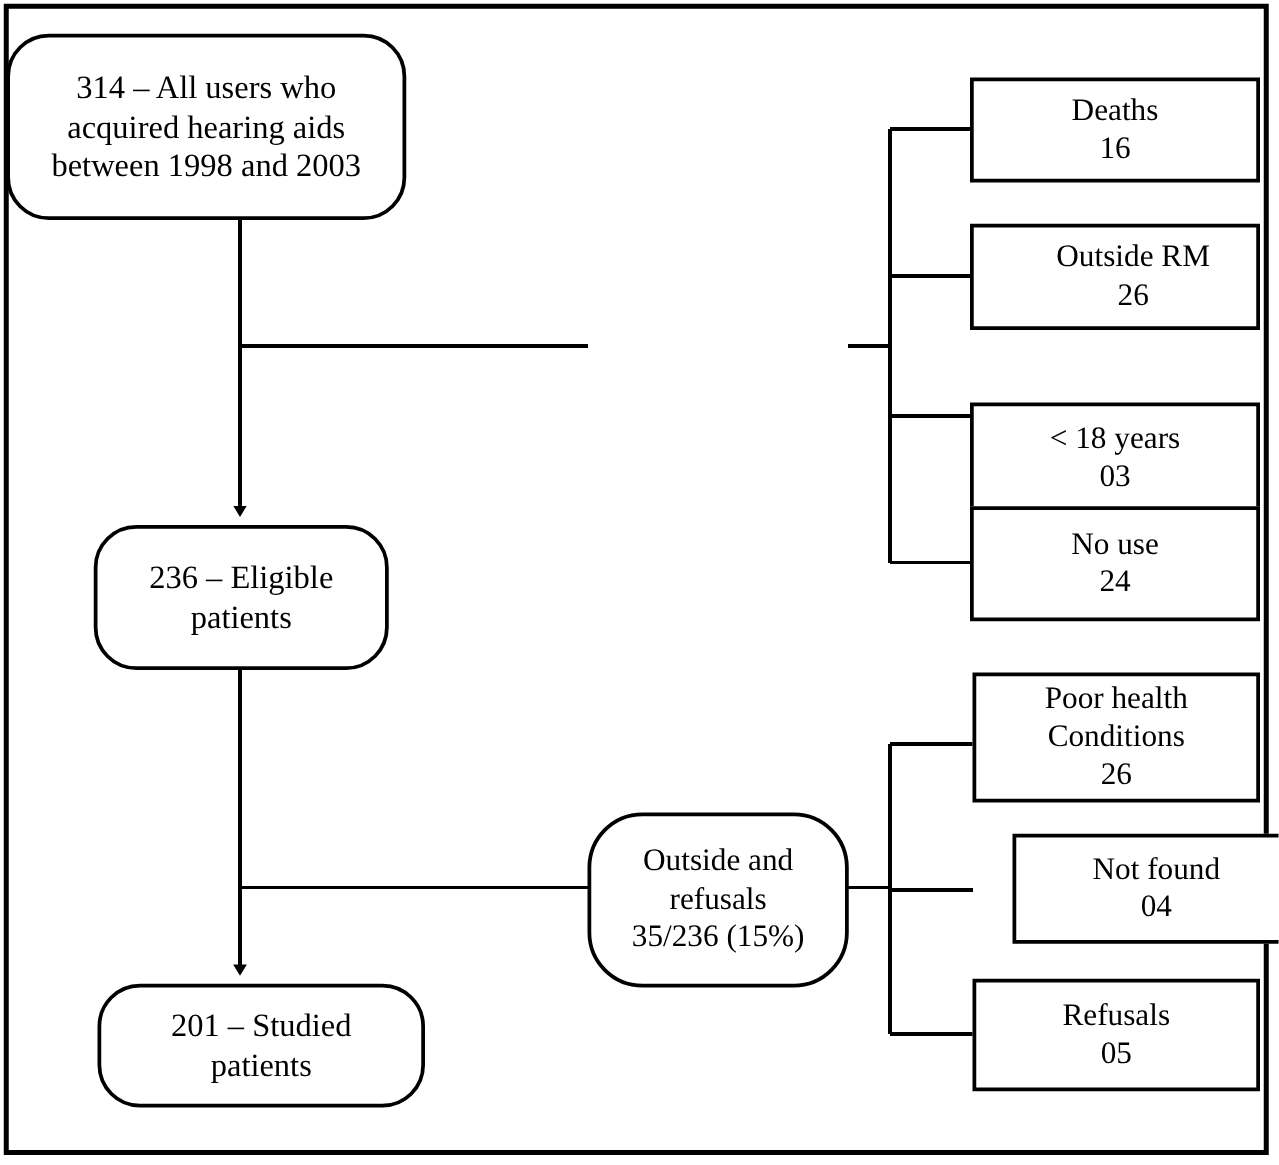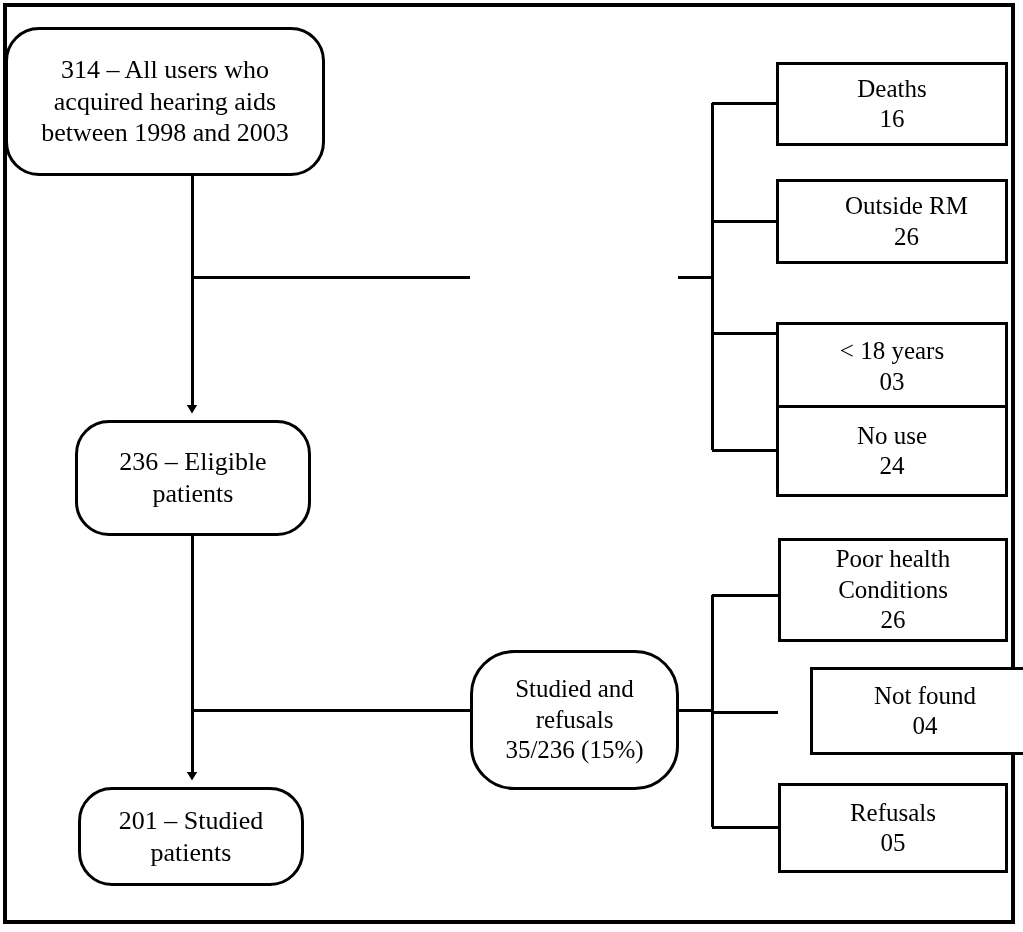--- a/index.html
+++ b/index.html
@@ -99,28 +99,28 @@
     <span class="ln">314 – All users who</span>
     <span class="ln">acquired hearing aids</span>
     <span class="ln">between 1998 and 2003</span>
   </div>
 
   <div class="node rounded t-stage" style="left:75px; top:420px; width:236px; height:116px;">
     <span class="ln">236 – Eligible</span>
     <span class="ln">patients</span>
   </div>
 
-  <div class="node rounded t-stage" style="left:78px; top:787px; width:226px; height:99px;">
+  <div class="node rounded t-stage" style="left:78px; top:787px; width:262px; height:99px;">
     <span class="ln">201 – Studied</span>
     <span class="ln">patients</span>
   </div>
 
 
   <div class="node pill t-filter" style="left:470px; top:650px; width:209px; height:140px;">
-    <span class="ln">Studied and</span>
+    <span class="ln">Outside and</span>
     <span class="ln">refusals</span>
     <span class="ln">35/236 (15%)</span>
   </div>
 
   <div class="node rect t-leaf" style="left:776px; top:62px; width:232px; height:84px;text-align:right;">
     <span class="ln">Deaths</span>
     <span class="ln">16</span>
   </div>
 
   <div class="node rect t-leaf" style="left:776px; top:179px; width:232px; height:85px;padding-left:29px;">

